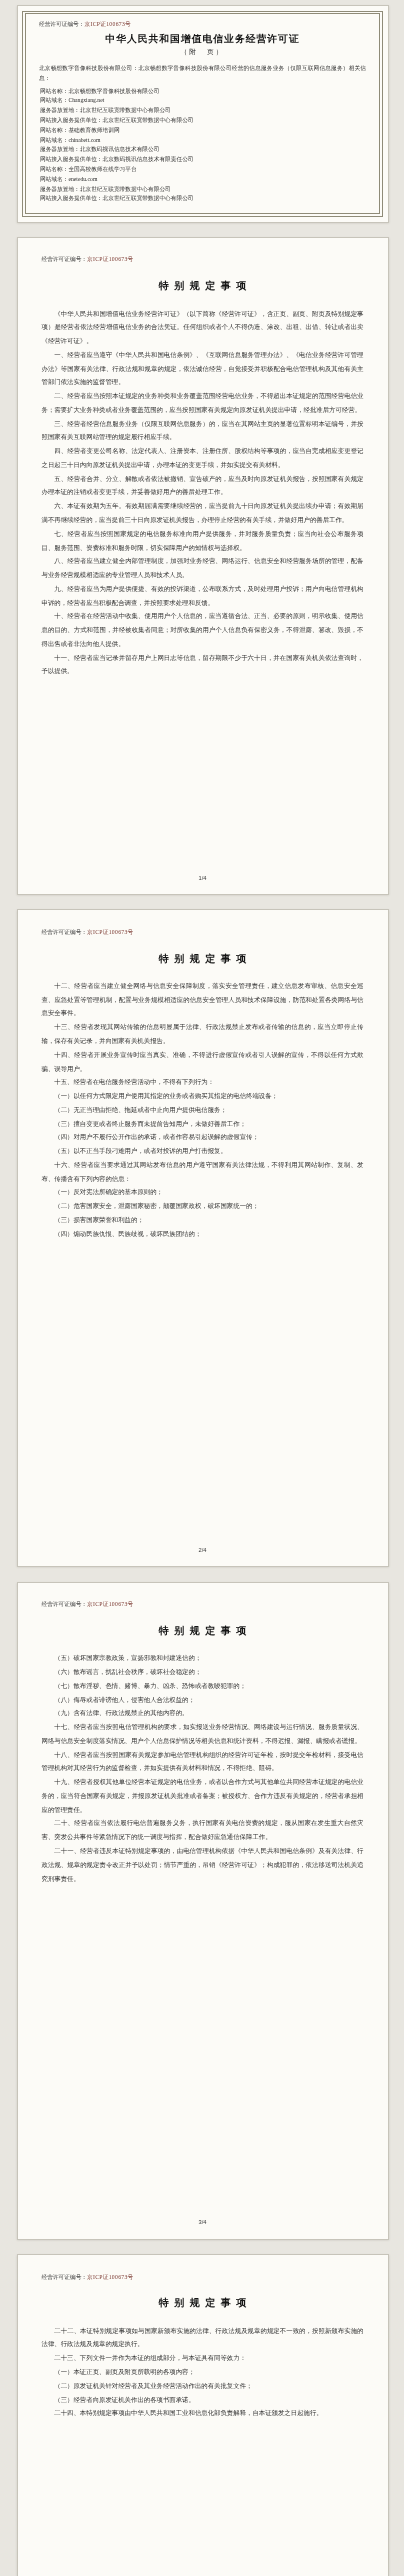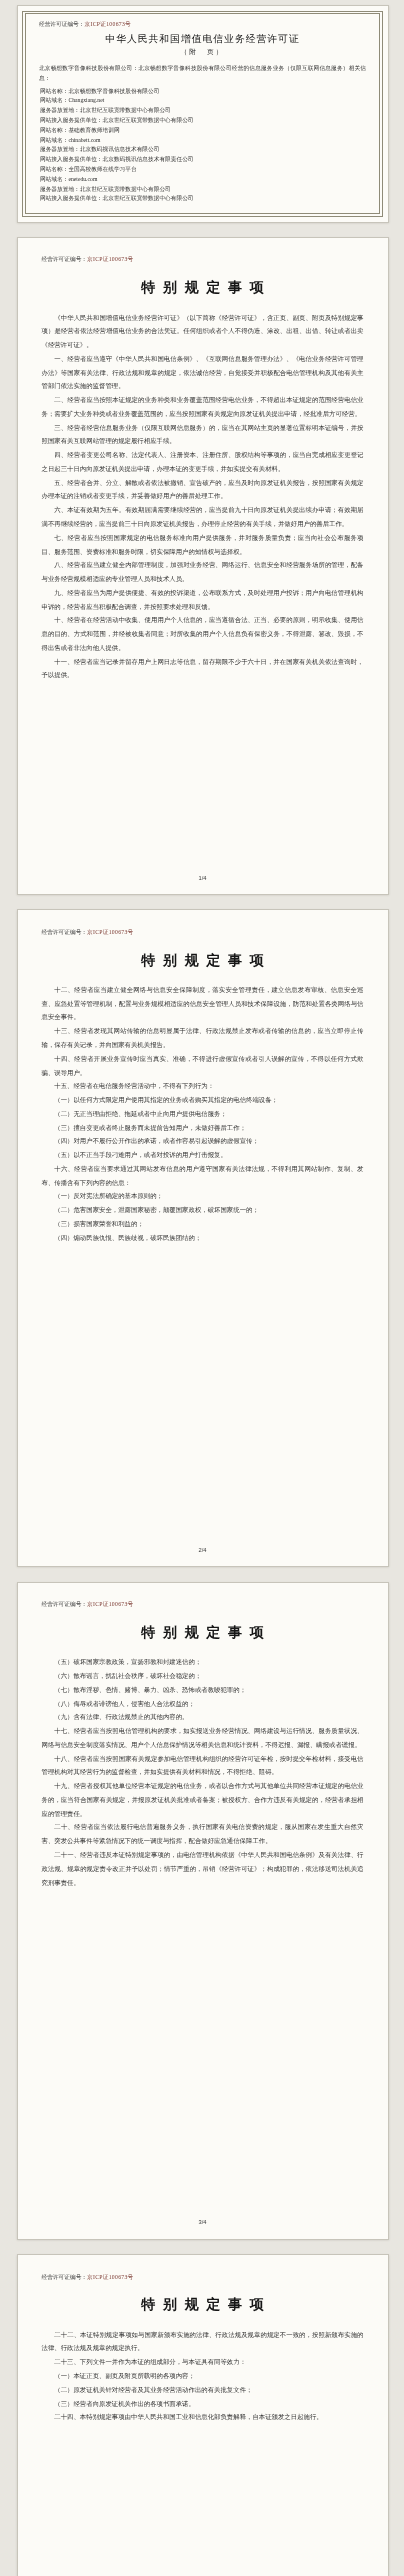--- a/index.html
+++ b/index.html
@@ -29,21 +29,21 @@
   .cert-page { padding: 4.6px; }
   .cert-frame { border: 0.5px solid #8f8b78; padding: 1.5px; }
   .cert-frame-inner { border: 1px solid #8f8b78; padding: 6.2px 13.4px 9.3px; }
   .page-header { font-size: 5.7px; line-height: 8.2px; color: #3a3a3a; }
   .hdr-label { color: #3a3a3a; }
   .hdr-num { color: #7c3a32; letter-spacing: 0.3px; }
   .cert-title {
     margin-top: 4.1px;
     text-align: center;
     font-size: 9.8px;
-    font-weight: normal;
+    font-weight: bold;
     letter-spacing: 1px;
     color: #141414;
   }
   .cert-subtitle {
     text-align: center;
     font-size: 6.7px;
     margin: 2.6px 0 6.2px;
     color: #1d1d1d;
     letter-spacing: 2.1px;
   }
@@ -62,21 +62,21 @@
   
   .prov-page {
     min-height: 658px;
     padding: 17.5px 24px 13.4px;
     display: flex;
     flex-direction: column;
   }
   .prov-title {
     margin-top: 15.5px;
     text-align: center;
-    font-size: 14px;
+    font-size: 10px;
     font-weight: bold;
     letter-spacing: 0.55em;
     text-indent: 0.55em; 
     color: #161616;
   }
   .prov-body {
     margin-top: 13.4px;
     font-size: 6.4px;
     line-height: 2.15;
     text-align: justify;

